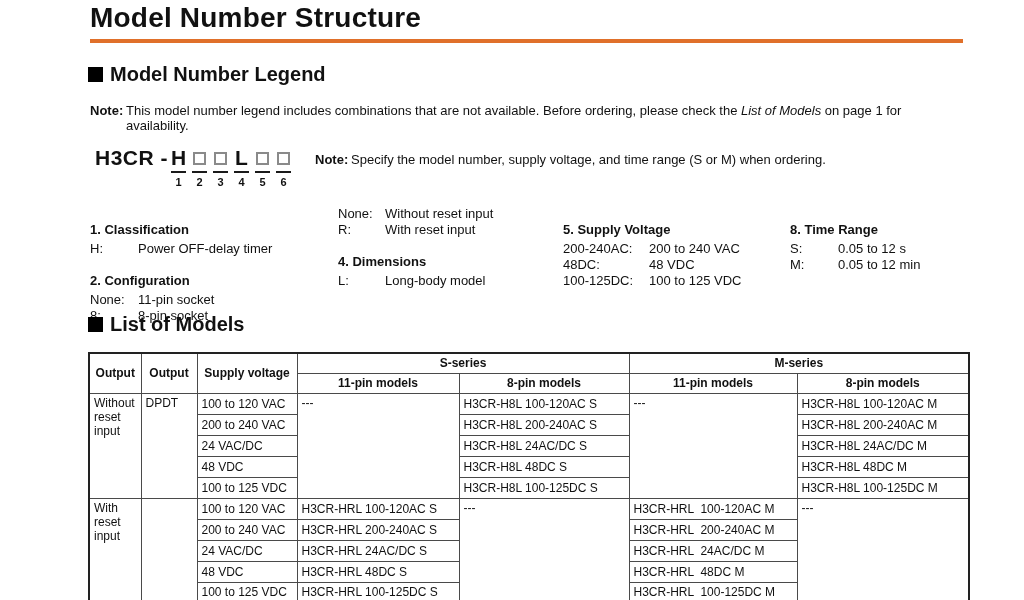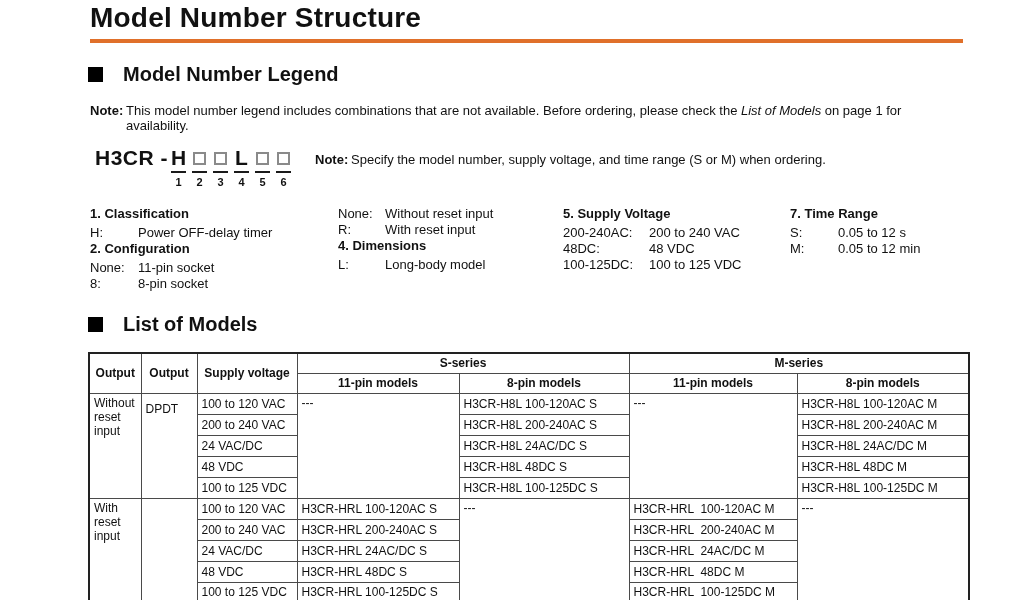--- a/index.html
+++ b/index.html
@@ -6,21 +6,21 @@
   html,body { width:1024px; height:600px; background:#ffffff; overflow:hidden; }
   body { font-family:"Liberation Sans","DejaVu Sans",sans-serif; color:#111; position:relative; }
 
   .abs { position:absolute; }
 
   
   .page-title { left:90px; top:2px; font-size:28px; font-weight:bold; letter-spacing:0.2px; }
   .title-rule { left:90px; top:39px; width:873px; height:4px; background:#E0702A; }
 
   
-  .h2 { display:flex; align-items:center; gap:20px; font-size:20px; font-weight:bold; }
+  .h2 { display:flex; align-items:center; gap:7px; font-size:20px; font-weight:bold; }
   .h2 .sq { width:15px; height:15px; background:#000; display:inline-block; flex:0 0 auto; }
   .h2-legend { left:88px; top:63px; }
   .h2-models { left:88px; top:313px; }
 
   
   .note { display:flex; font-size:13px; line-height:15px; }
   .note .nlabel { font-weight:bold; width:36px; flex:0 0 auto; }
   .note-availability { left:90px; top:103px; width:860px; }
   .note-order { left:315px; top:152px; width:680px; }
   .note i { font-style:italic; }
@@ -30,42 +30,42 @@
   .code-prefix { font-size:21px; font-weight:bold; line-height:24px; letter-spacing:0.5px; }
   .code-pos { display:flex; flex-direction:column; align-items:center; width:21px; }
   .pos-top { height:24px; display:flex; align-items:center; justify-content:center; }
   .pos-char { font-size:21px; font-weight:bold; line-height:24px; }
   .pos-box { width:13px; height:13px; border:2px solid #8a8a8a; background:#fff; }
   .pos-line { width:15px; height:2px; background:#1a1a1a; margin-top:1px; }
   .pos-digit { font-size:11px; font-weight:bold; margin-top:3px; }
 
   
   .leg-col { font-size:13px; line-height:16px; }
-  .leg-title { font-weight:bold; margin-bottom:3px; }
+  .leg-title { font-weight:bold; margin-bottom:3px;margin-top:16px; }
   .leg-title.gap { }
   .leg-item { display:flex; }
   .leg-item .ll { flex:0 0 auto; }
   .col1 { left:90px;  top:206px; width:246px; }
   .col2 { left:338px; top:206px; width:212px; }
   .col3 { left:563px; top:206px; width:236px; }
   .col4 { left:790px; top:206px; width:200px; }
   .col1 .ll { width:48px; }
   .col2 .ll { width:47px; }
   .col3 .ll { width:86px; }
   .col4 .ll { width:48px; }
 
   
   .models-table { left:88px; top:352px; }
   table { border-collapse:collapse; table-layout:fixed; width:880px; font-size:12px;
           border:2px solid #222; }
   th, td { border:1px solid #4a4a4a; padding:1px 4px; }
   thead th { font-weight:bold; text-align:center; height:20px; }
   td { height:21px; text-align:left; vertical-align:middle; white-space:pre; overflow:hidden; }
   td.c-input { vertical-align:top; white-space:normal; line-height:14px; padding-top:2px; }
-  td.c-output { vertical-align:top; padding-top:8px; }
+  td.c-output { vertical-align:top; padding-top:2px; }
   td.c-merged { vertical-align:top; padding-top:2px; }
 </style>
 </head>
 <body>
 
 <div class="abs page-title">Model Number Structure</div>
 <div class="abs title-rule"></div>
 
 <div class="abs h2 h2-legend">
   <span class="sq"></span>
@@ -175,21 +175,21 @@
     <span class="ll">48DC:</span>
     <span>48 VDC</span>
   </div>
   <div class="leg-item">
     <span class="ll">100-125DC:</span>
     <span>100 to 125 VDC</span>
   </div>
 </div>
 
 <div class="abs leg-col col4">
-  <div class="leg-title">7. Time Range</div>
+  <div class="leg-title">8. Time Range</div>
   <div class="leg-item">
     <span class="ll">S:</span>
     <span>0.05 to 12 s</span>
   </div>
   <div class="leg-item">
     <span class="ll">M:</span>
     <span>0.05 to 12 min</span>
   </div>
 </div>
 

